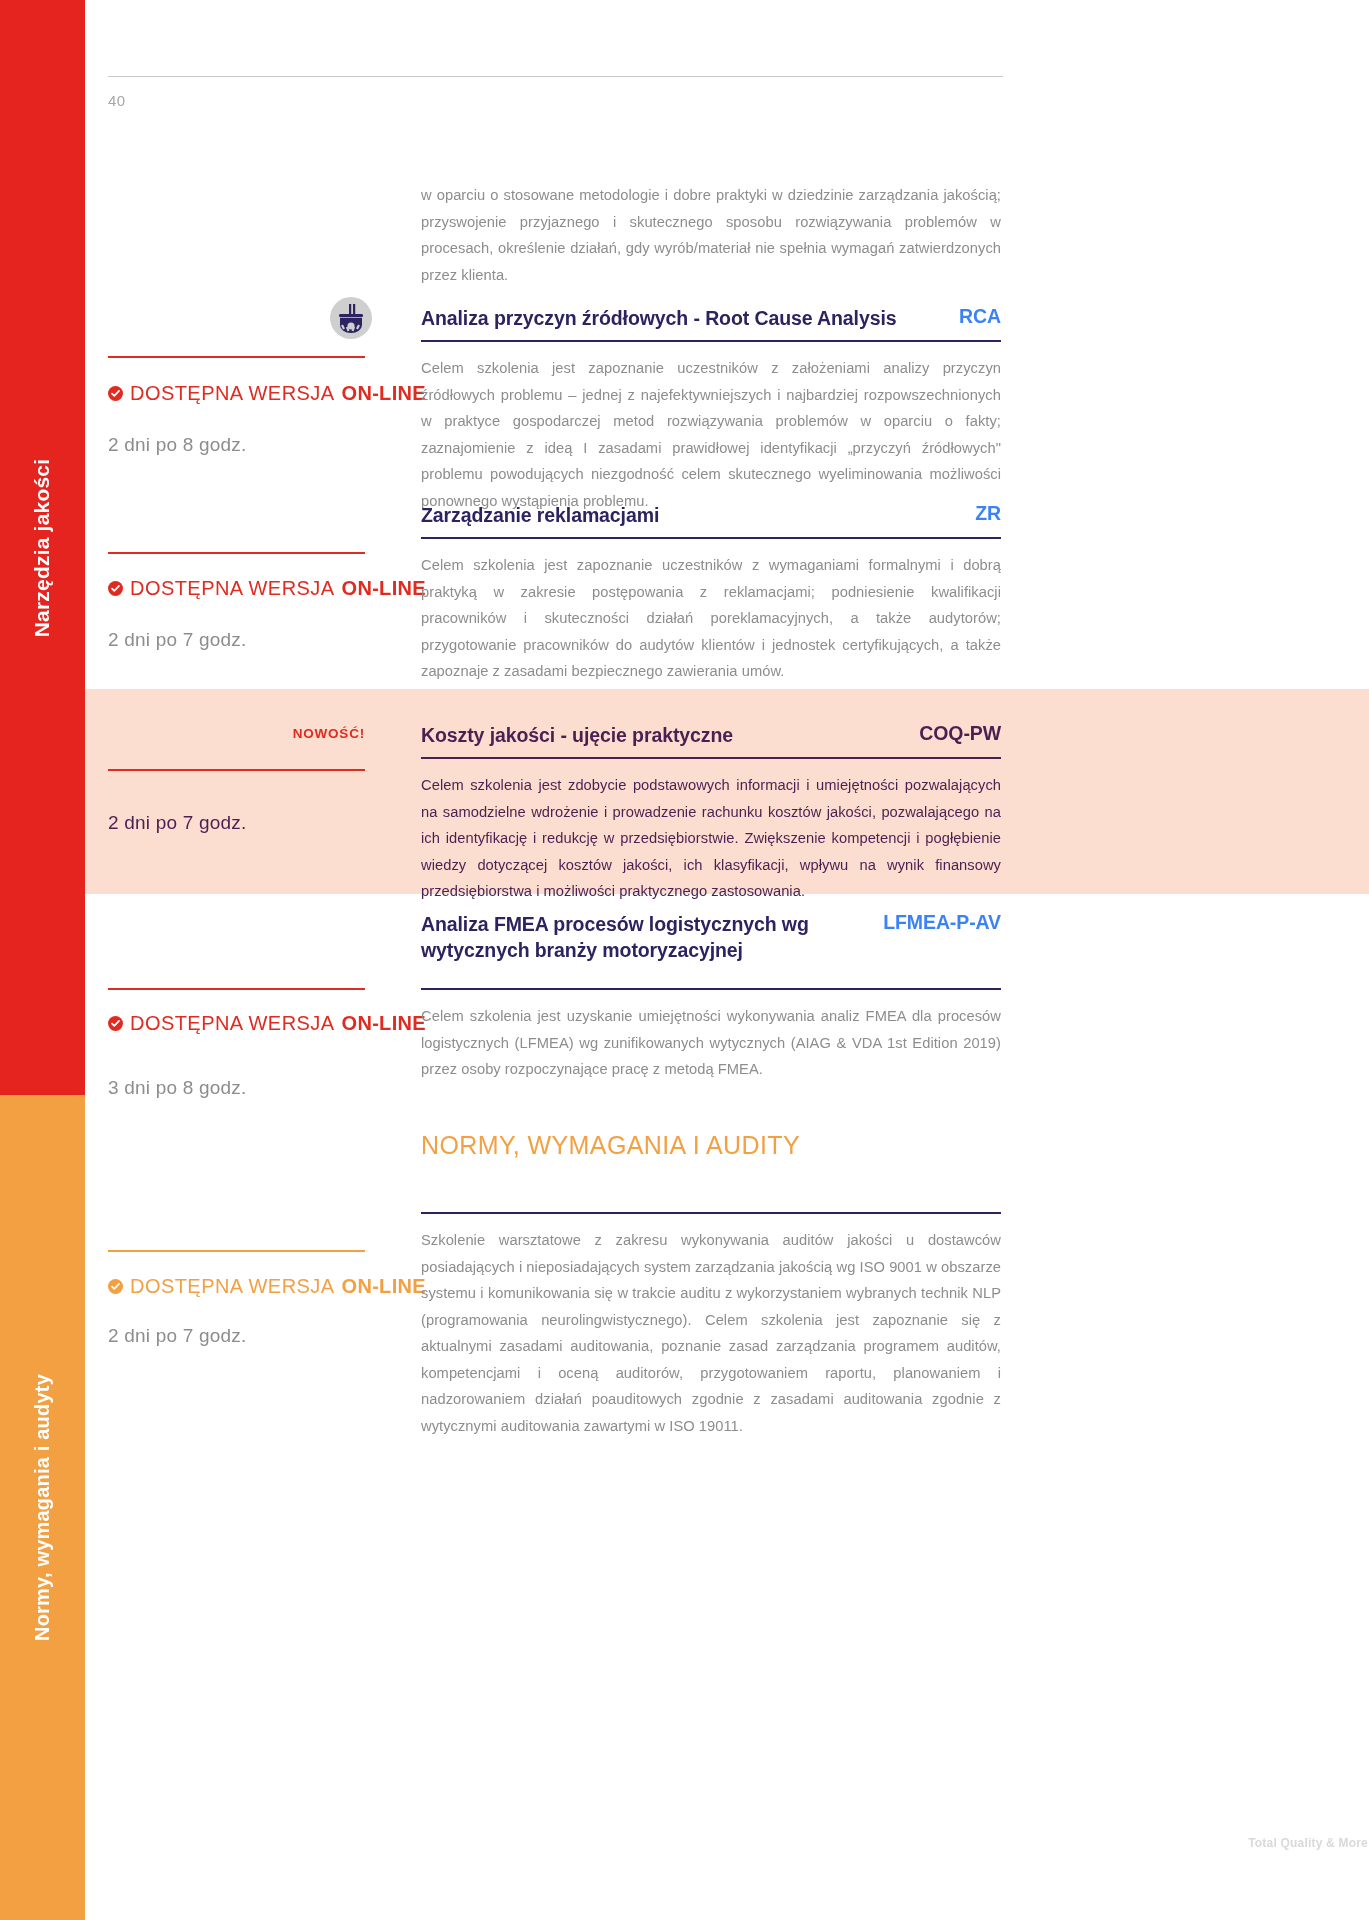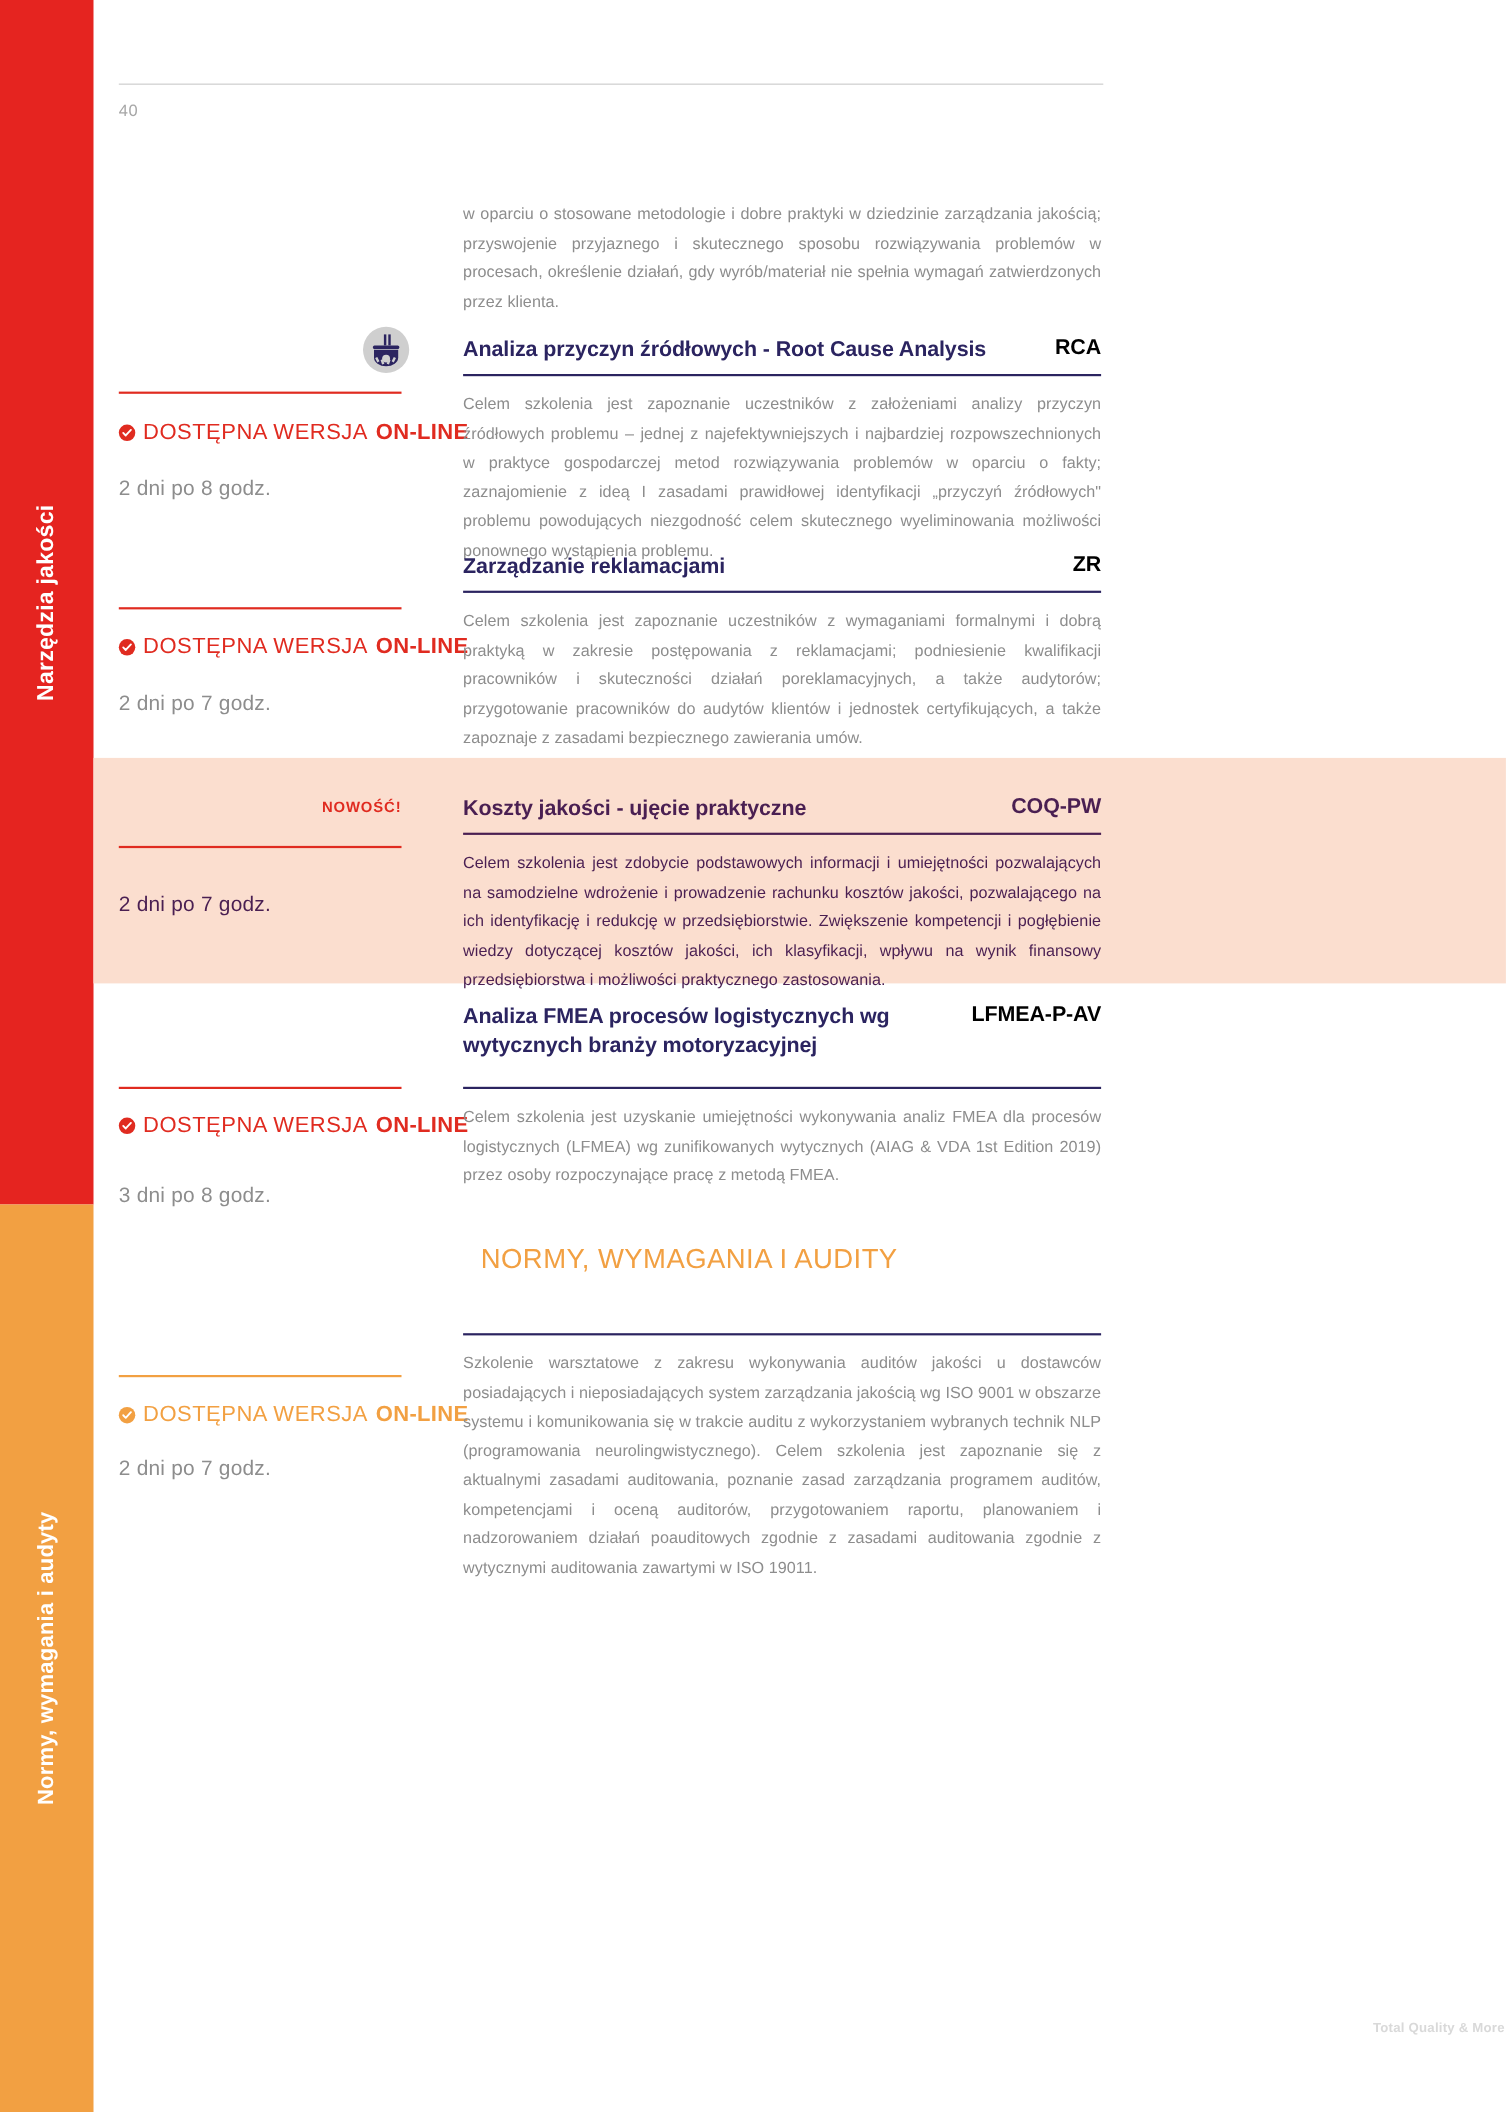--- a/index.html
+++ b/index.html
@@ -46,40 +46,40 @@
   .dur{color:#8d8d8d;font-size:19px;letter-spacing:.2px;}
   .nowosc{color:#E02B20;font-size:13.5px;font-weight:bold;letter-spacing:.8px;text-align:right;width:257px;}
 
   
   .content{position:absolute;left:336px;width:580px;}
   .ctitle-row{display:flex;align-items:flex-start;justify-content:space-between;gap:14px;}
   .ctitle{
     color:#2B2460;font-weight:bold;font-size:19.5px;line-height:26px;letter-spacing:-.1px;
   }
   .ccode{
-    color:#000000;font-weight:bold;font-size:19.5px;white-space:nowrap;letter-spacing:-.1px;
+    color:#3b82f6;font-weight:bold;font-size:19.5px;white-space:nowrap;letter-spacing:-.1px;
   }
   .cline{height:2px;background:#2B2460;width:580px;margin:9px 0 13px 0;}
   .cbody{
     color:#8d8d8d;font-size:14.7px;line-height:26.5px;letter-spacing:.05px;text-align:justify;
   }
 
   
   .band{position:absolute;left:0;background:#FBDECF;}
   .band-inner .ctitle,.band-inner .ccode{color:#4A1F52;}
   .band-inner .cline{background:#4A1F52;}
   .band-inner .cbody{color:#4A1F52;}
   .band-inner .dur{color:#4A1F52;}
 
   
   .icon-badge{position:absolute;width:44px;height:44px;}
 
   
   .sec-head{
-    position:absolute;left:336px;color:#F2A042;font-size:25px;letter-spacing:.4px;margin-left:16px;
+    position:absolute;left:336px;color:#F2A042;font-size:25px;letter-spacing:.4px;
   }
 
   
   .footer{
     position:absolute;right:81px;bottom:70px;
     color:#d9d9d9;font-weight:bold;font-size:12px;letter-spacing:.2px;
   }
 </style>
 </head>
 <body>

